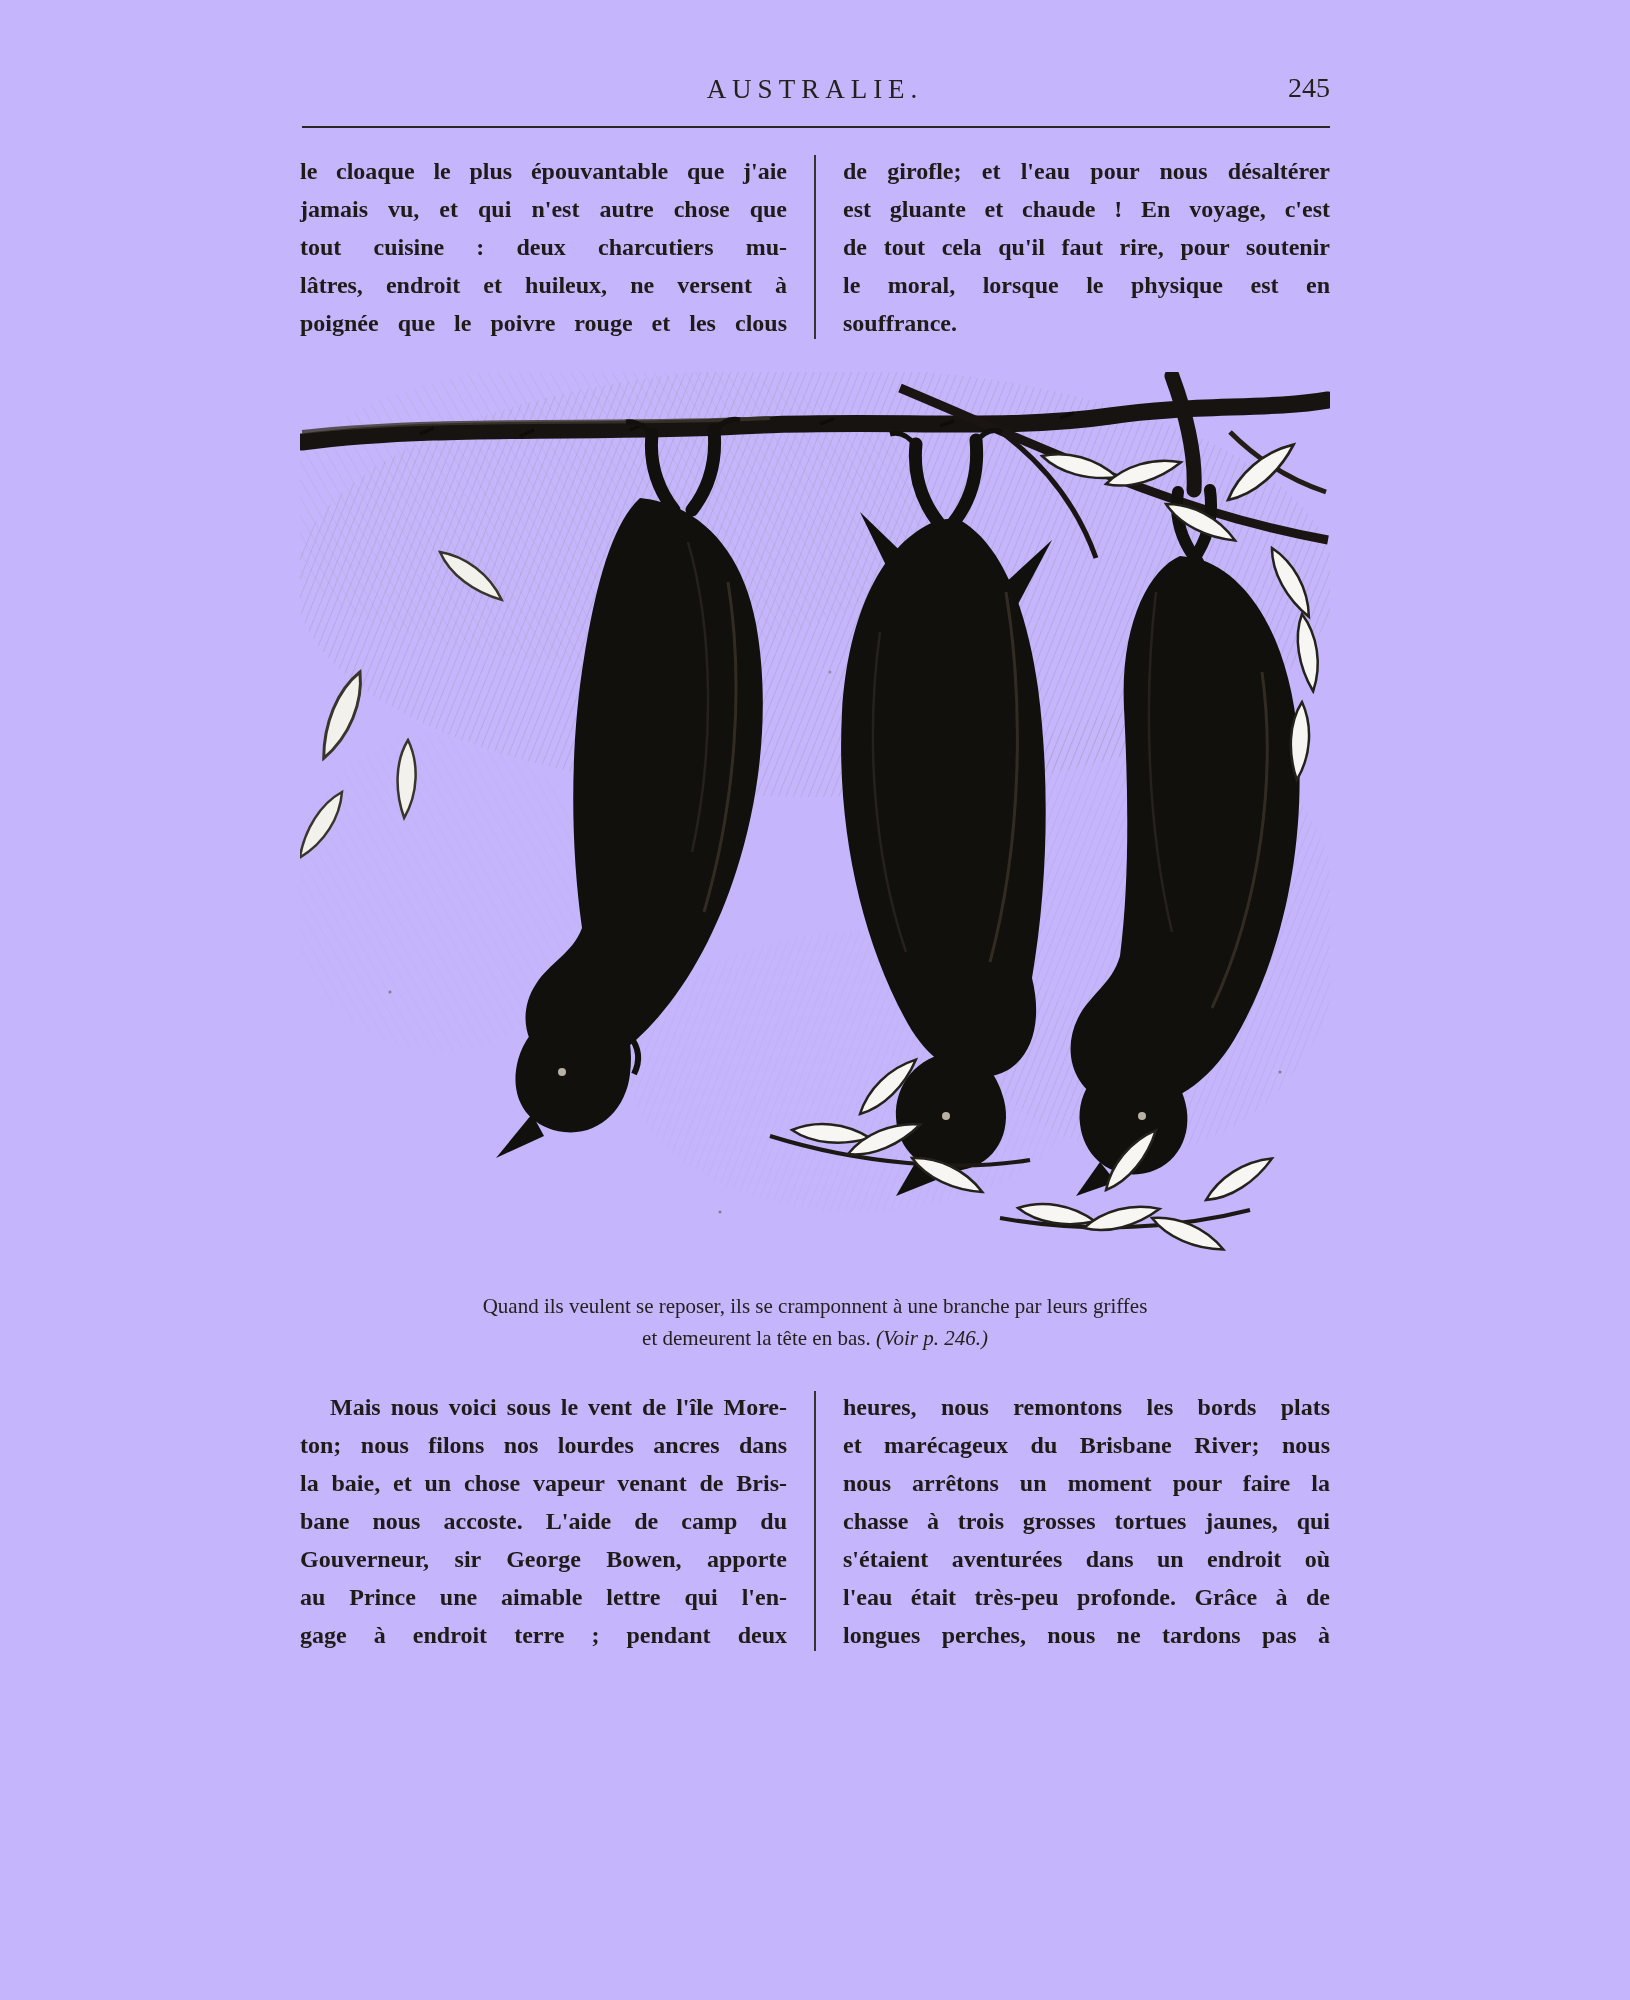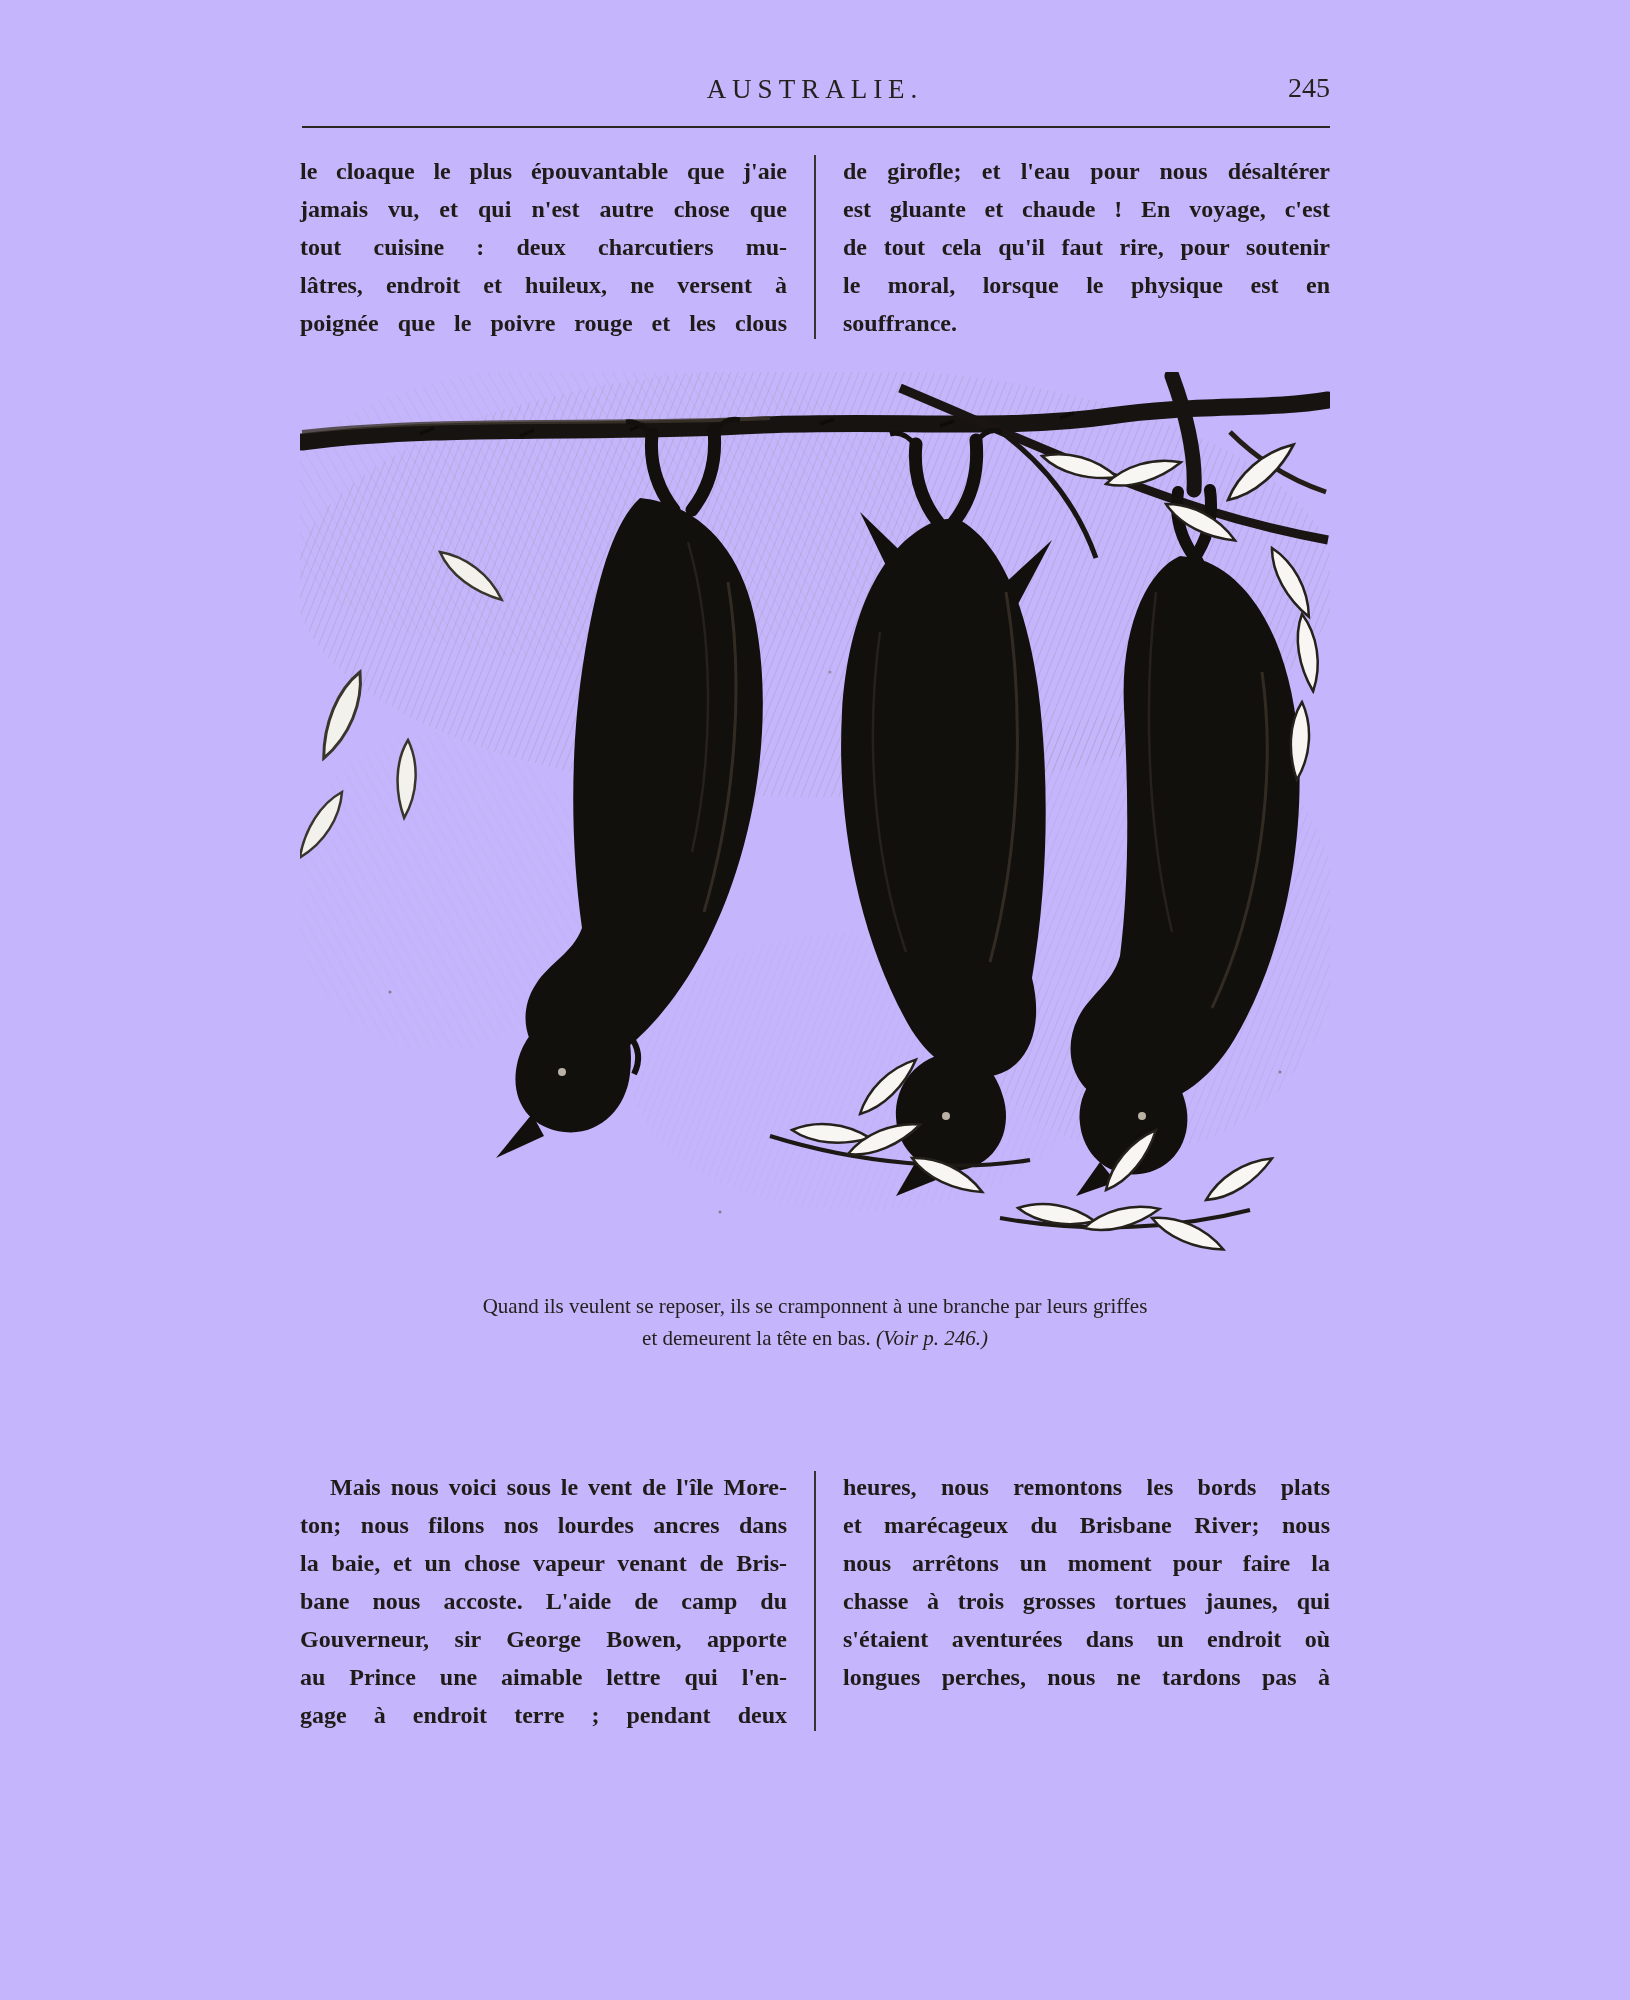--- a/index.html
+++ b/index.html
@@ -39,21 +39,21 @@
   }
 
   .two-col {
     position: absolute;
     left: 300px;
     width: 1030px;
     display: flex;
     align-items: stretch;
   }
   .two-col.top { top: 152px; }
-  .two-col.bottom { top: 1468px; }
+  .two-col.bottom { top: 1388px; }
 
   .col {
     width: 487px;
     font-size: 24px;
     line-height: 38px;
     color: #1f1c18;
   }
   .textline { text-align: justify; text-align-last: justify; font-weight: bold; }
   .para-end .textline:last-child { text-align-last: left; }
   .indent-first .textline:first-child { text-indent: 30px; }
@@ -227,17 +227,18 @@
         <div class="textline">au Prince une aimable lettre qui l'en-</div>
         <div class="textline">gage à endroit terre ; pendant deux</div>
       </div>
     <div class="col-divider"></div>
     <div class="col">
         <div class="textline">heures, nous remontons les bords plats</div>
         <div class="textline">et marécageux du Brisbane River; nous</div>
         <div class="textline">nous arrêtons un moment pour faire la</div>
         <div class="textline">chasse à trois grosses tortues jaunes, qui</div>
         <div class="textline">s'étaient aventurées dans un endroit où</div>
+        <div class="textline">l'eau était très-peu profonde. Grâce à de</div>
         <div class="textline">longues perches, nous ne tardons pas à</div>
       </div>
   </section>
 
 </div>
 
 </body></html>

